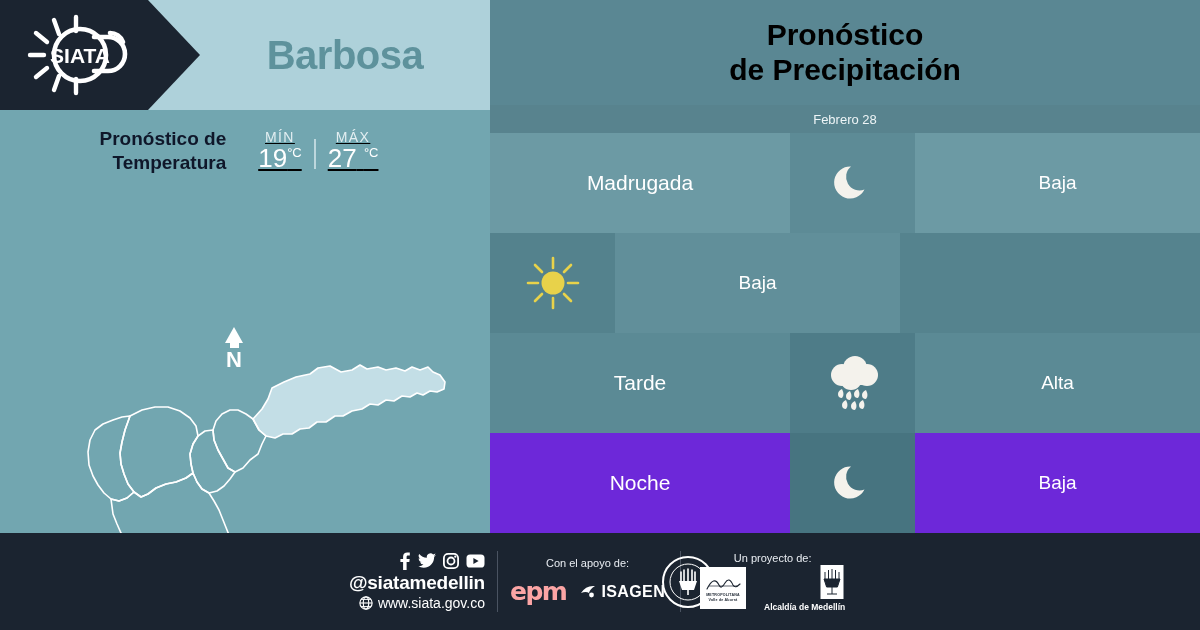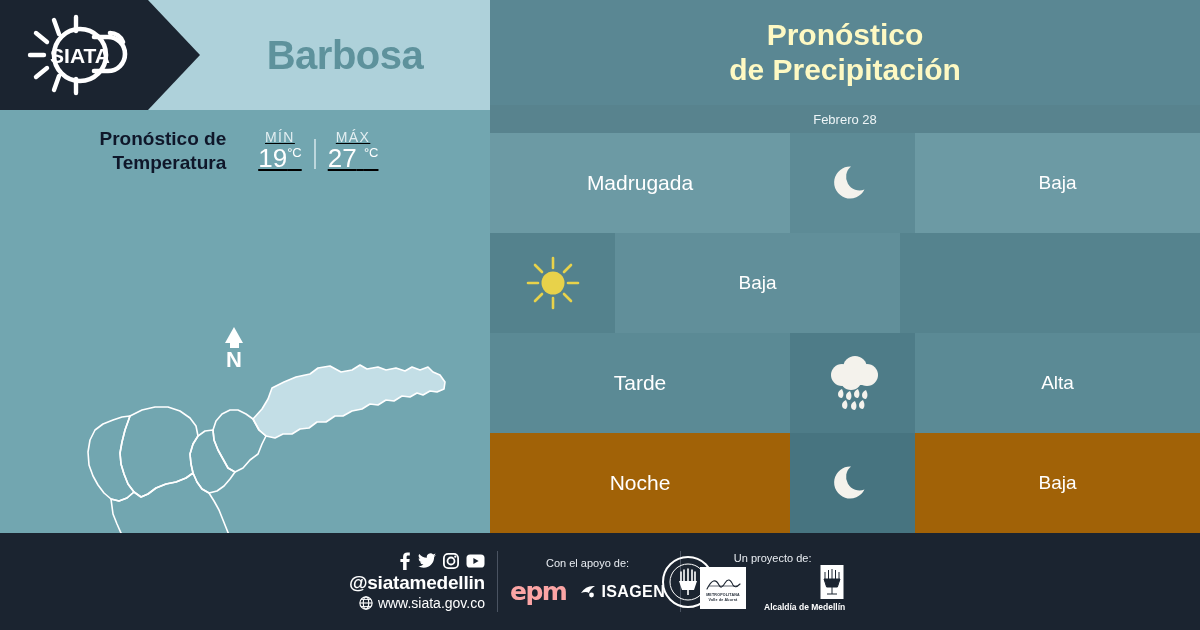--- a/index.html
+++ b/index.html
@@ -45,40 +45,40 @@
   .tdiv { width:2px; height:30px; background:#cfe3e8; opacity:.8; align-self:flex-end; margin-bottom:4px;}
 
   .map-wrap { position:absolute; left:0; top:66px; width:490px; height:357px; }
   .map-wrap svg { display:block; width:100%; height:100%; }
 
   
   .right-panel { position:absolute; left:490px; top:0; width:710px; height:533px; background:#55838e; }
   .right-head { position:absolute; left:0; top:0; width:710px; height:105px;
     display:flex; flex-direction:column; align-items:center; justify-content:center;
     background:#5a8793; }
-  .right-head .t1 { color:#fef9c3; font-size:30px; font-weight:bold; line-height:1.16; text-align:center; }
+  .right-head .t1 { color:#000000; font-size:30px; font-weight:bold; line-height:1.16; text-align:center; }
   .date-bar { position:absolute; left:0; top:105px; width:710px; height:28px;
     background:#58838e; display:flex; align-items:center; justify-content:center; }
   .date-bar span { color:#eef5f7; font-size:13px;text-align:right; }
 
   .rows { position:absolute; left:0; top:133px; width:710px; height:400px; }
   .frow { display:flex; width:710px; height:100px; }
   .fc-label { width:300px; display:flex; align-items:center; justify-content:center;
     color:#fff; font-size:21px; }
   .fc-icon { width:125px; display:flex; align-items:center; justify-content:center; }
   .fc-prob { width:285px; display:flex; align-items:center; justify-content:center;
     color:#fff; font-size:19px; }
 
   .r0 .fc-label,.r0 .fc-prob { background:#6c9aa4; }
   .r0 .fc-icon { background:#5d8b96; }
   .r1 .fc-label,.r1 .fc-prob { background:#618f9a; }
   .r1 .fc-icon { background:#54828d; }
   .r2 .fc-label,.r2 .fc-prob { background:#5b8a95; }
   .r2 .fc-icon { background:#4e7c88; }
-  .r3 .fc-label,.r3 .fc-prob { background:#a16207; }
+  .r3 .fc-label,.r3 .fc-prob { background:#6d28d9; }
   .r3 .fc-icon { background:#477480; }
 
   
   .footer { position:absolute; left:0; top:533px; width:1200px; height:97px; background:#1b2430;
     display:flex; align-items:center; }
   .f-social { position:absolute; left:300px; top:0; width:195px; height:97px;
     display:flex; flex-direction:column; align-items:flex-end; justify-content:center; gap:1px;
     padding-right:10px; }
   .f-icons { display:flex; gap:7px; align-items:center; margin-bottom:1px; }
   .f-handle { color:#fff; font-size:19px; font-weight:bold; letter-spacing:-.2px; }

